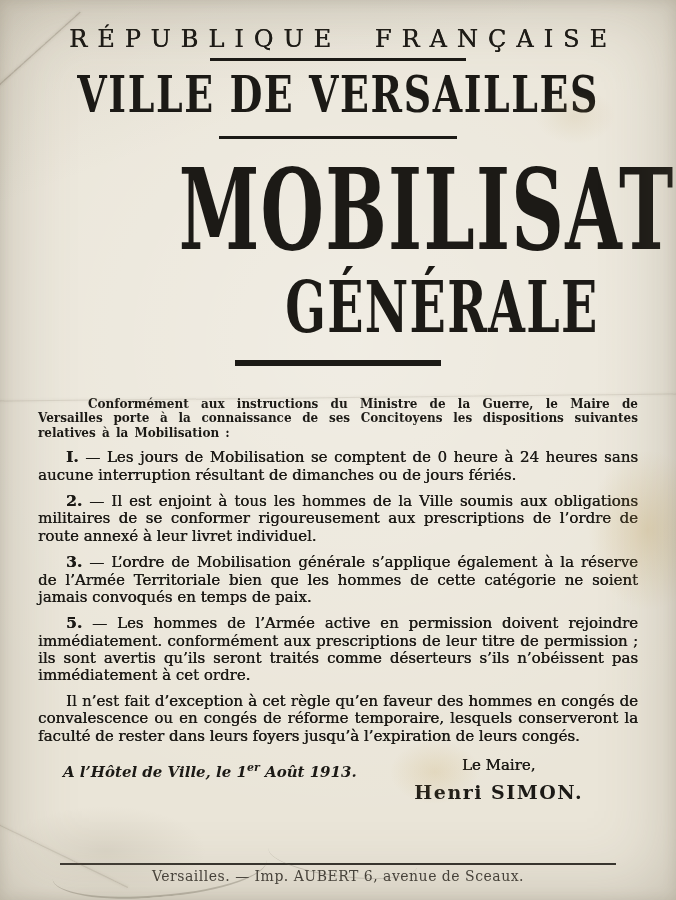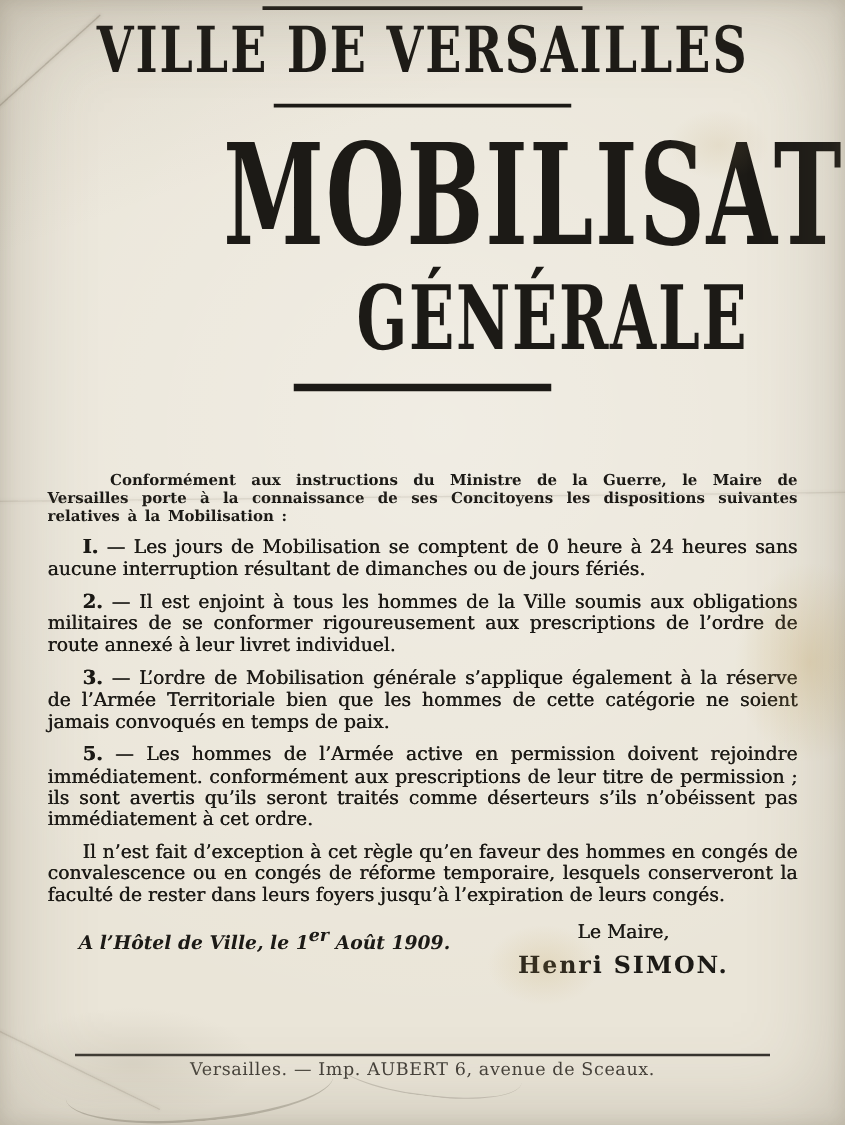--- a/index.html
+++ b/index.html
@@ -54,21 +54,21 @@
   .rule-3{width:206px;height:6px;margin-top:13px;}
   .body{position:absolute;top:372px;left:38px;right:38px;}
   .intro{margin:0;font-size:12px;font-weight:bold;line-height:1.2;text-align:justify;
     text-indent:50px;word-spacing:2px;}
   .article{margin:8px 0 0;font-size:15px;line-height:1.16;text-align:justify;
     text-indent:28px;text-shadow:.35px 0 currentColor;}
   .article .num{font-weight:bold;font-size:15.5px;}
   .sig-row{display:flex;justify-content:space-between;align-items:flex-start;
     margin-top:11px;padding-left:25px;}
   .dateline{font-style:italic;font-weight:bold;font-size:15px;margin-top:5px;}
-  .dateline sup{font-size:14px;}
+  .dateline sup{font-size:11px;}
   .signature{margin-right:55px;text-align:center;}
   .sig-role{font-size:15px;text-shadow:.3px 0 currentColor;}
   .sig-name{font-size:19px;font-weight:bold;letter-spacing:1.5px;margin-top:7px;}
   .footer{position:absolute;left:0;right:0;top:838px;z-index:2;}
   .rule-4{width:556px;height:2px;opacity:.88;}
   .imprint{text-align:center;font-size:14px;letter-spacing:.5px;margin-top:3px;color:#45413a;}
 </style>
 </head>
 <body>
 
@@ -78,20 +78,21 @@
   <div class="stain stain-2"></div>
   <div class="stain stain-3"></div>
   <div class="stain stain-4"></div>
   <div class="crease crease-tl"></div>
   <div class="crease crease-mid"></div>
   <div class="crease crease-bl"></div>
   <div class="scribble scribble-1"></div>
   <div class="scribble scribble-2"></div>
 
   <div class="content">
+    <div class="republique">RÉPUBLIQUE FRANÇAISE</div>
     <div class="rule rule-1"></div>
 
     <div class="ville">
       <span>VILLE DE VERSAILLES</span>
     </div>
     <div class="rule rule-2"></div>
 
     <div class="headline-1">
       <span>MOBILISATION</span>
     </div>
@@ -104,21 +105,21 @@
       <p class="intro">Conformément aux instructions du Ministre de la Guerre, le Maire de Versailles porte à la connaissance de ses Concitoyens les dispositions suivantes relatives à la Mobilisation :</p>
 
       <p class="article"><b class="num">I.</b> <span>— Les jours de Mobilisation se comptent de 0 heure à 24 heures sans aucune interruption résultant de dimanches ou de jours fériés.</span></p>
       <p class="article"><b class="num">2.</b> <span>— Il est enjoint à tous les hommes de la Ville soumis aux obligations militaires de se conformer rigoureusement aux prescriptions de l’ordre de route annexé à leur livret individuel.</span></p>
       <p class="article"><b class="num">3.</b> <span>— L’ordre de Mobilisation générale s’applique également à la réserve de l’Armée Territoriale bien que les hommes de cette catégorie ne soient jamais convoqués en temps de paix.</span></p>
       <p class="article"><b class="num">5.</b> <span>— Les hommes de l’Armée active en permission doivent rejoindre immédiatement. conformément aux prescriptions de leur titre de permission ; ils sont avertis qu’ils seront traités comme déserteurs s’ils n’obéissent pas immédiatement à cet ordre.</span></p>
 
       <p class="article">Il n’est fait d’exception à cet règle qu’en faveur des hommes en congés de convalescence ou en congés de réforme temporaire, lesquels conserveront la faculté de rester dans leurs foyers jusqu’à l’expiration de leurs congés.</p>
 
       <div class="sig-row">
-        <div class="dateline"><span>A l’Hôtel de Ville, le 1</span><sup>er</sup><span> Août 1909.</span></div>
+        <div class="dateline"><span>A l’Hôtel de Ville, le 1</span><sup>er</sup><span> Août 1913.</span></div>
         <div class="signature">
           <div class="sig-role">Le Maire,</div>
           <div class="sig-name">Henri SIMON.</div>
         </div>
       </div>
     </div>
 
     <div class="footer">
       <div class="rule rule-4"></div>
       <div class="imprint">Versailles. — Imp. AUBERT 6, avenue de Sceaux.</div>

